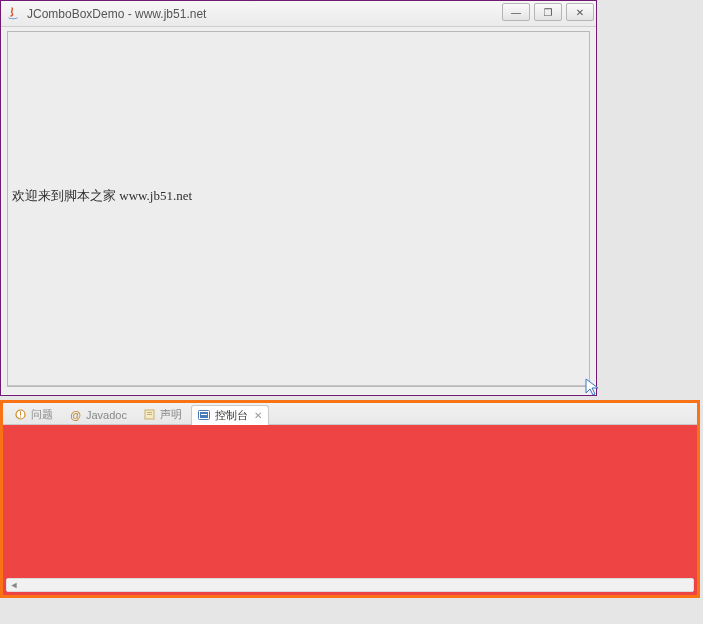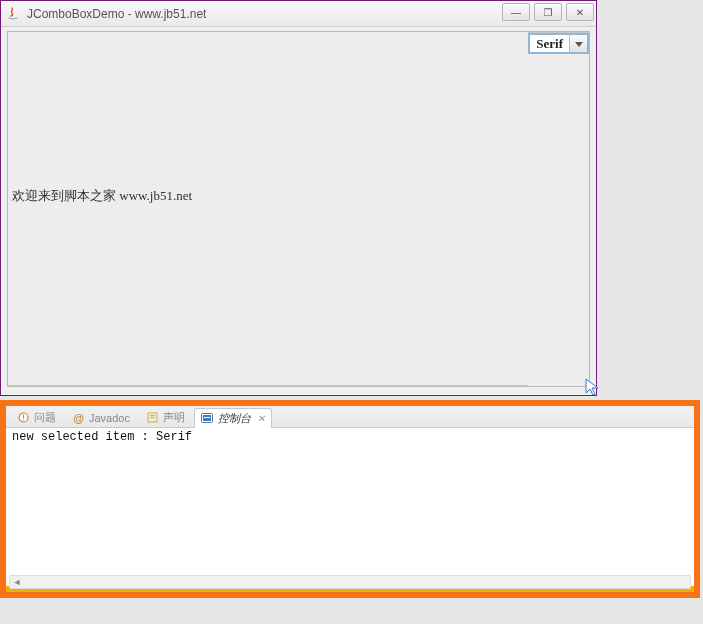--- a/index.html
+++ b/index.html
@@ -113,22 +113,22 @@
   .cursor-arrow {
     position: absolute;
     left: 585px; top: 378px;
     pointer-events: none;
   }
   
   .console-panel {
     position: absolute;
     left: 0; top: 400px;
     width: 700px; height: 198px;
-    background: #eab308;
-    border: 6px solid #f97316;
+    background: #ef4444;
+    border: 3px solid #f97316;
   }
   .tabbar {
     height: 22px;
     display: flex;
     align-items: flex-end;
     padding: 0 4px;
     background: linear-gradient(#f1f1f1,#e8e8e8);
     border-bottom: 1px solid #c9c9c9;
     gap: 2px;
   }
@@ -143,21 +143,20 @@
     border-top-left-radius: 3px;
     border-top-right-radius: 3px;
     gap: 4px;
   }
   .tab.active {
     background: #fff;
     color: #333;
     border-color: #c9c9c9;
     position: relative;
     top: 1px;
-    font-style: italic;
   }
   .tab .ticon {
     width: 13px; height: 13px;
     display: flex; align-items: center; justify-content: center;
   }
   .tab .x {
     font-size: 10px; color: #999; margin-left: 2px;
   }
   .console-header {
     padding: 4px 6px 2px 6px;
@@ -210,30 +209,20 @@
         <div class="winbtn">—</div>
         <div class="winbtn">❐</div>
         <div class="winbtn">✕</div>
       </div>
     </div>
 
     <div class="content">
       <div class="textarea">
         <div class="textarea-text">欢迎来到脚本之家 www.jb51.net</div>
       </div>
-      <div class="combobox">
-        <div class="combobox-value">Serif</div>
-        <div class="combobox-arrow">
-          <span>
-            <svg width="8" height="6" viewBox="0 0 8 6">
-                <path d="M0 0 L8 0 L4 5 Z" fill="#555"></path>
-              </svg>
-          </span>
-        </div>
-      </div>
     </div>
   </div>
 
   <span class="cursor-arrow">
     <svg width="16" height="20" viewBox="0 0 16 20">
       <path d="M1 1 L1 15 L5 11 L8 17 L10 16 L7 10 L13 10 Z" fill="#fff" stroke="#3a75c4" stroke-width="1"></path>
     </svg>
   </span>
 
   <div class="console-panel">
@@ -268,22 +257,19 @@
               <rect x="0.5" y="0.5" width="11" height="9" rx="1" fill="#fff" stroke="#4a7ab5"></rect>
               <rect x="2" y="2" width="8" height="6" fill="#4a7ab5"></rect>
               <rect x="3" y="4" width="6" height="1" fill="#fff"></rect>
             </svg>
         </span>
         <span>控制台</span>
         <span class="x">✕</span>
       </div>
     </div>
 
-    <div class="console-body">
-      <div>new selected item : Serif</div>
-    </div>
 
     <div class="console-scrollbar">
       <div class="scroll-left">◄</div>
     </div>
   </div>
 
 </div>
 
 </body></html>

